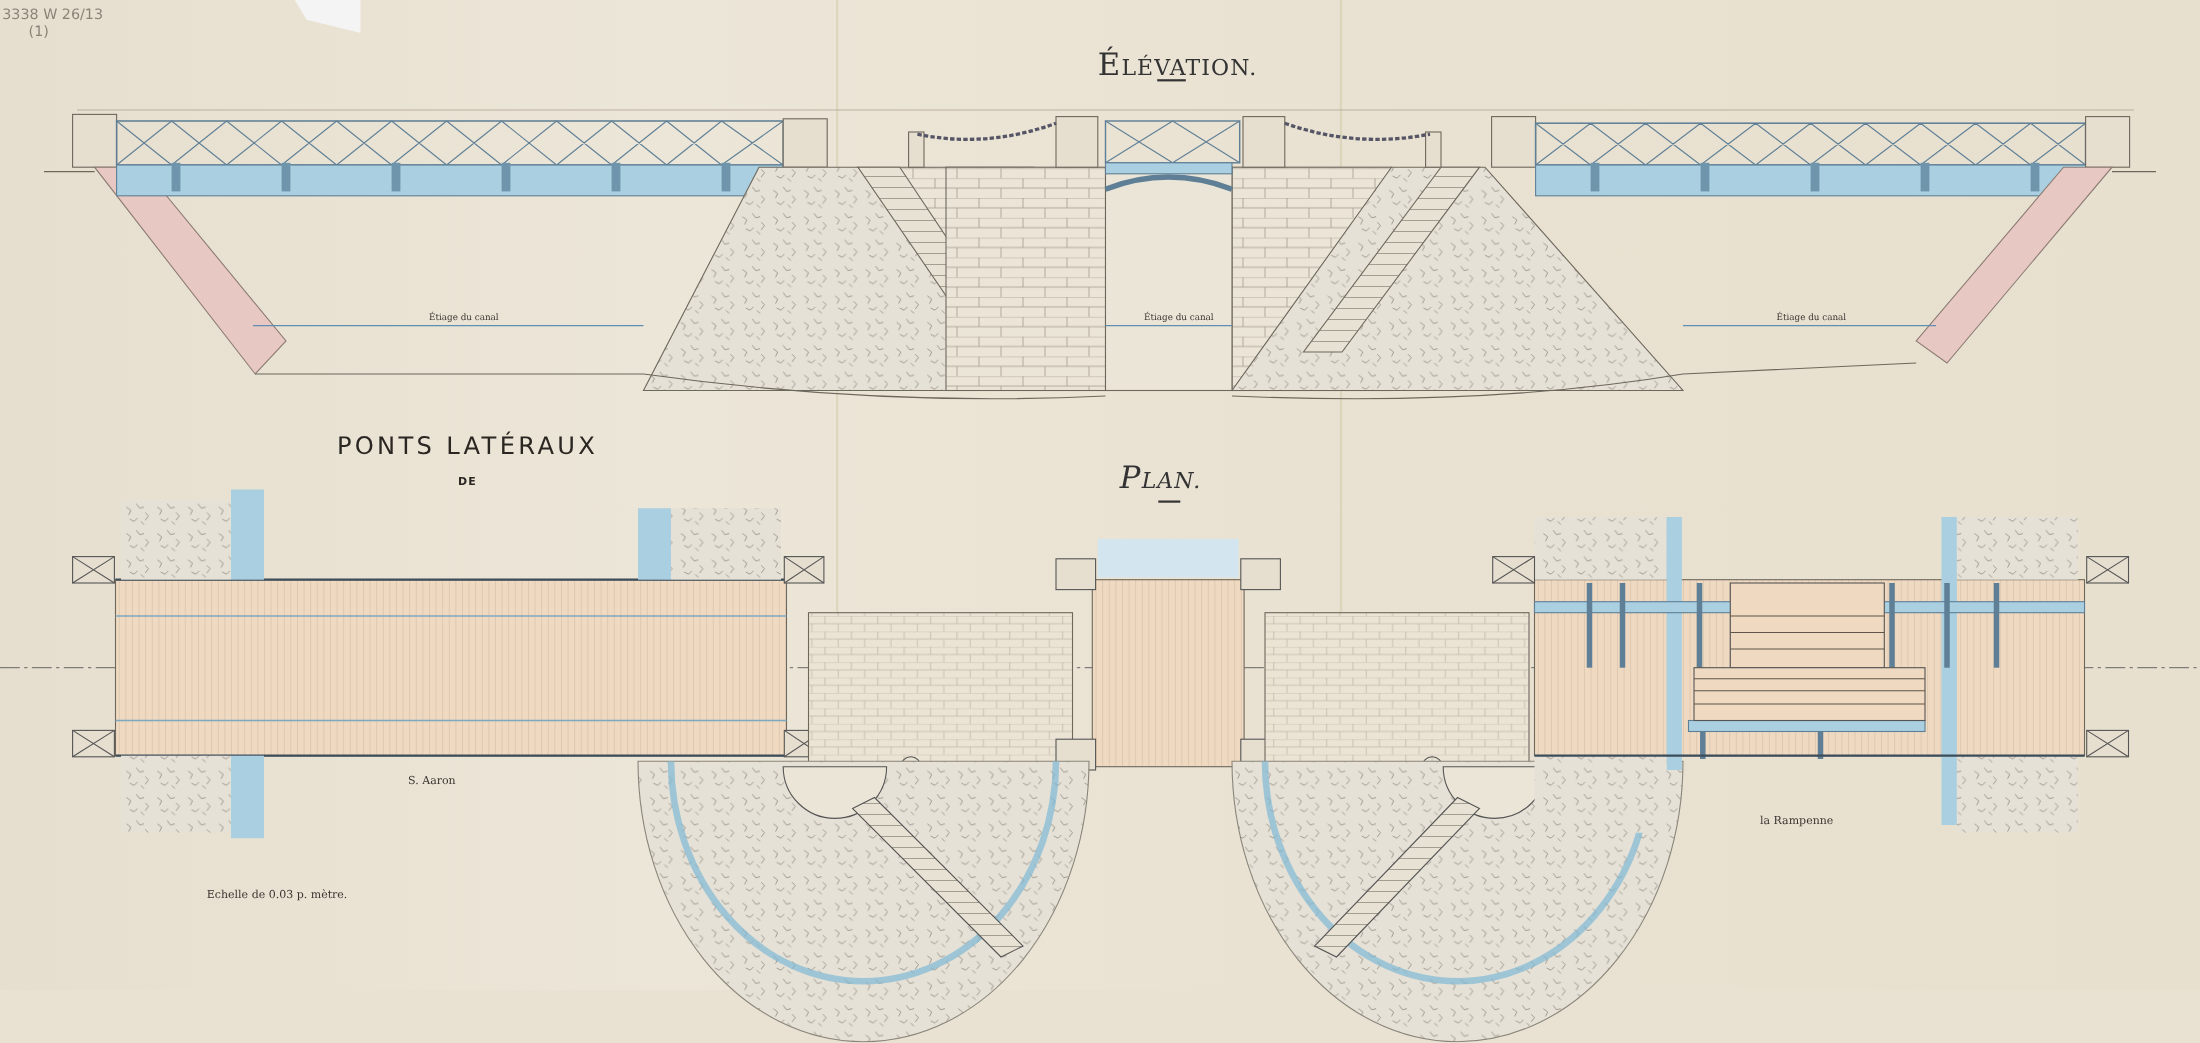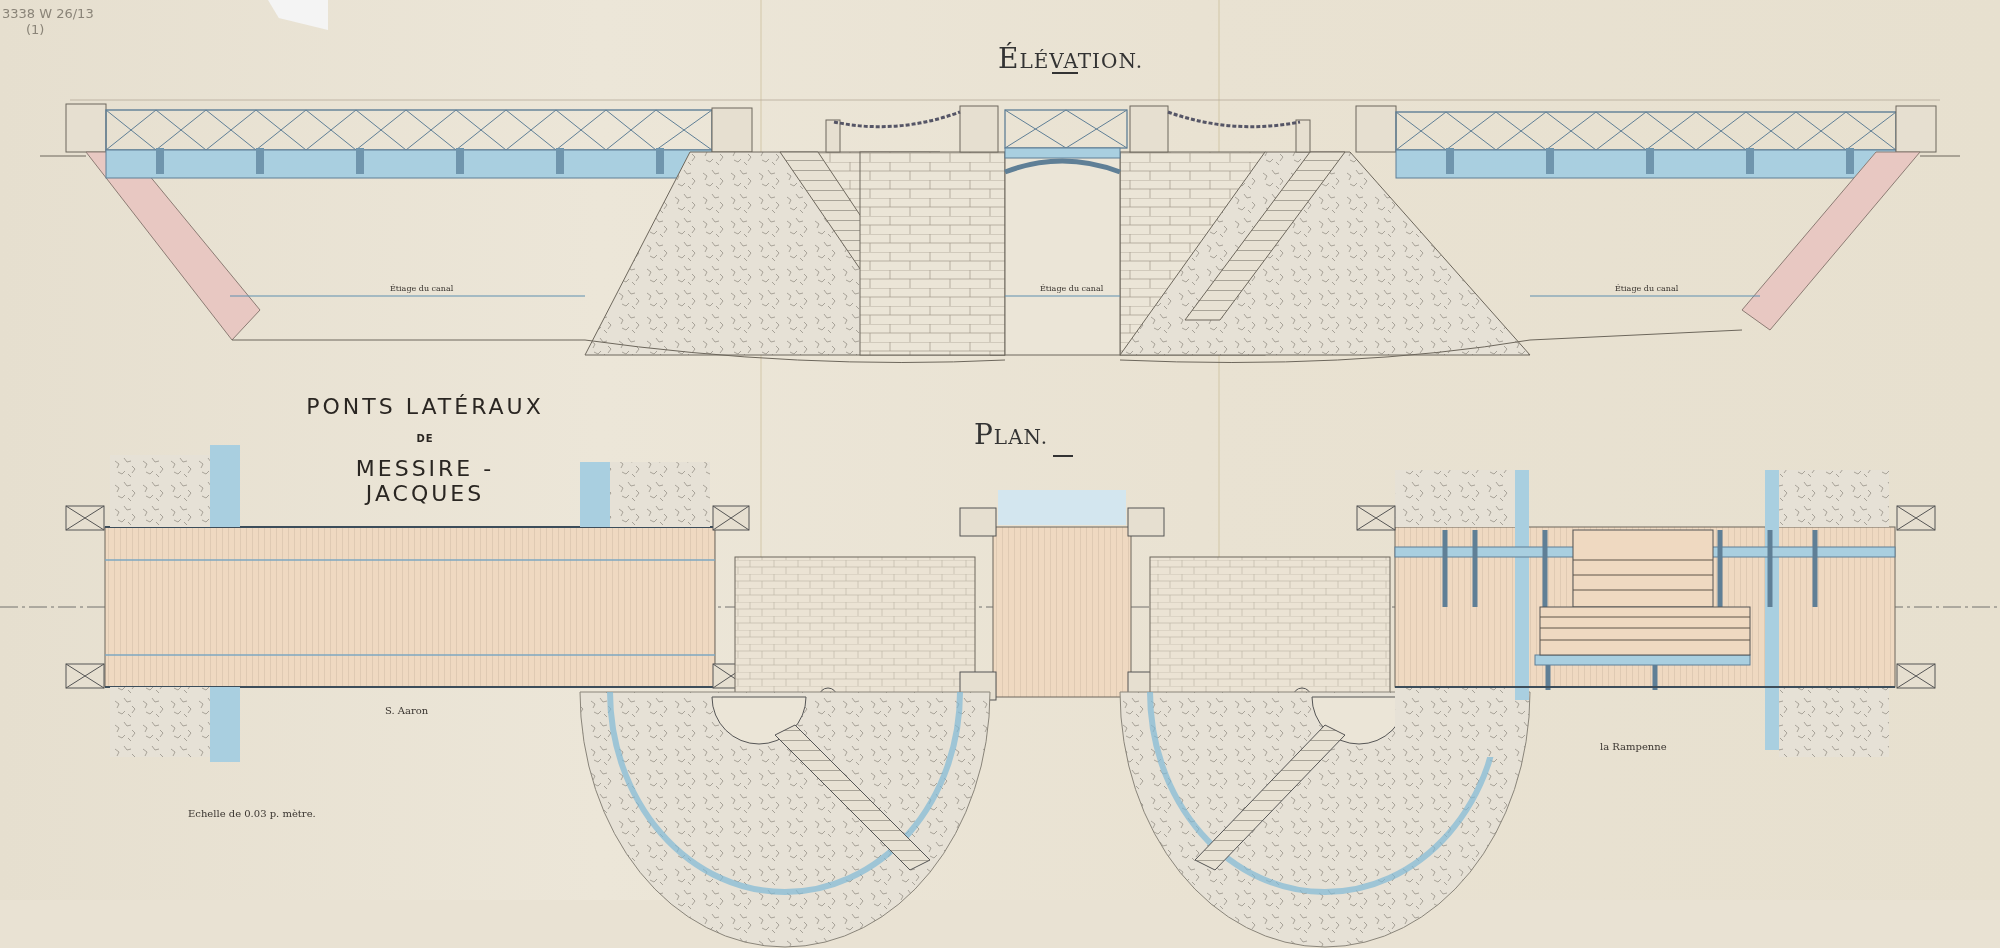--- a/index.html
+++ b/index.html
@@ -3,21 +3,21 @@
 <meta charset="utf-8">
 <style>
   html,body{margin:0;padding:0;}
   body{width:2000px;height:948px;overflow:hidden;background:#e9e2d3;font-family:"DejaVu Serif",serif;}
   #sheet{position:relative;width:2000px;height:900px;background:linear-gradient(90deg,#e6dfcf 0%,#ece6d8 30%,#e9e2d2 60%,#e7e0cf 100%);}
   .fold{position:absolute;top:0;bottom:0;width:2px;background:rgba(200,185,150,0.35);}
   .archive{position:absolute;left:2px;top:6px;font-family:"DejaVu Sans",sans-serif;font-size:13px;color:#8a8478;line-height:16px;}
   .torn{position:absolute;left:268px;top:0;width:60px;height:30px;background:#f4f4f4;clip-path:polygon(0 0,100% 0,100% 100%,18% 60%);}
   .title-elev{position:absolute;left:998px;top:42px;font-family:"DejaVu Serif",serif;font-size:20px;letter-spacing:1px;color:#333;text-align:center;}
   .title-elev .cap,.title-plan .cap{font-size:28px;}
-  .title-plan{position:absolute;left:974px;top:418px;font-family:"DejaVu Serif",serif;font-size:20px;letter-spacing:1px;color:#333;}
+  .title-plan{position:absolute;left:1018px;top:418px;font-family:"DejaVu Serif",serif;font-size:20px;letter-spacing:1px;color:#333;font-style:italic;}
   .uline{position:absolute;height:2px;background:#333;}
   .main-title{position:absolute;left:300px;top:370px;width:250px;text-align:center;font-family:"DejaVu Sans",sans-serif;color:#2a2622;margin-top:24px;}
   .main-title .l1{font-size:22px;letter-spacing:3px;}
   .main-title .l2{font-size:10px;font-weight:bold;margin:14px 0 12px;letter-spacing:1px;}
   .main-title .l3{font-size:22px;letter-spacing:3px;}
   .script{position:absolute;font-family:"DejaVu Serif",serif;color:#3a3530;}
   svg{position:absolute;left:0;top:0;}
 </style>
 </head>
 <body>
@@ -226,22 +226,21 @@
   <div class="uline" style="left:1052px;top:72px;width:26px"></div>
 
   <div class="title-plan">
     <span class="cap">P</span><span>LAN.</span>
   </div>
   <div class="uline" style="left:1053px;top:455px;width:20px"></div>
 
   <div class="main-title">
     <div class="l1">PONTS LATÉRAUX</div>
     <div class="l2">DE</div>
-    <div class="l3">MESSIRE - JACQUES</div>
   </div>
 
   <div class="script" style="left:390px;top:284px;font-size:8px">Étiage du canal</div>
   <div class="script" style="left:1040px;top:284px;font-size:8px">Étiage du canal</div>
   <div class="script" style="left:1615px;top:284px;font-size:8px">Étiage du canal</div>
-  <div class="script" style="left:385px;top:705px;font-size:10px">S. Aaron</div>
+  <div class="script" style="left:371px;top:705px;font-size:10px">S. Aaron</div>
   <div class="script" style="left:1600px;top:741px;font-size:10px">la Rampenne</div>
   <div class="script" style="left:188px;top:808px;font-size:10px">Echelle de 0.03 p. mètre.</div>
 </div>
 
 </body></html>

